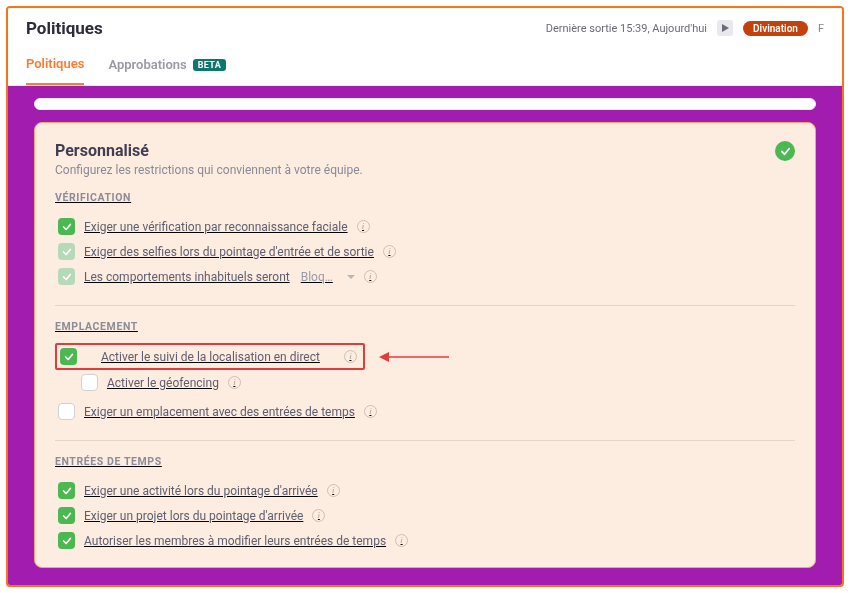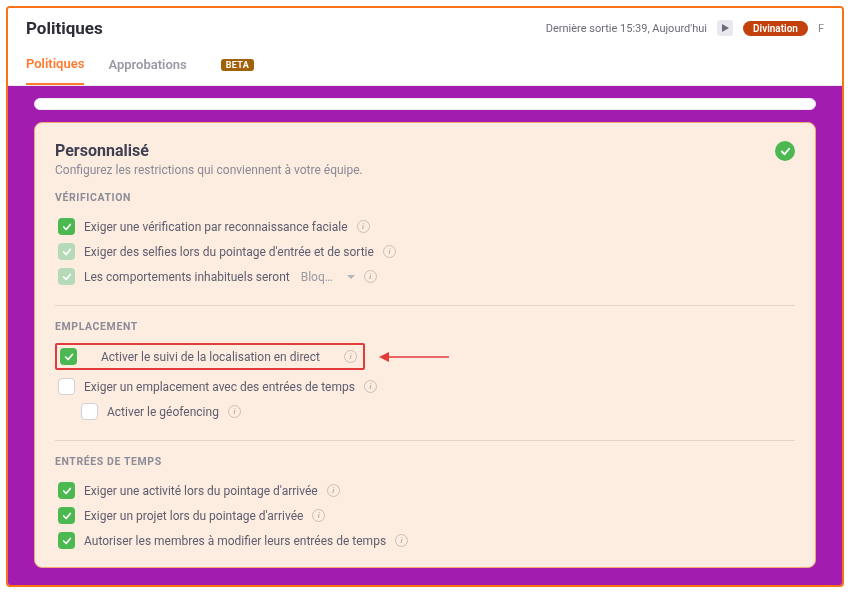--- a/index.html
+++ b/index.html
@@ -74,28 +74,27 @@
     cursor: pointer;
     display: flex;
     align-items: center;
     gap: 6px;
   }
   .tab.active {
     color: #ff7a2f;
     border-bottom: 2px solid #ff7a2f;
   }
   .beta-badge {
-    background: #a16207;
+    background: #0f766e;
     color: #fff;
     font-size: 9px;
     font-weight: 700;
     padding: 1px 5px;
     border-radius: 3px;
     letter-spacing: 0.3px;
-    margin-left: 28px;
   }
   .content {
     padding: 12px 26px 18px 26px;
     background: #a21caf;
   }
   .top-card-stub {
     background: #fff;
     border: 1px solid #eceaf0;
     border-radius: 6px;
     height: 12px;
@@ -127,20 +126,21 @@
   .check-circle {
     width: 20px; height: 20px;
     background: #4bb851;
     border-radius: 50%;
     display: flex;
     align-items: center;
     justify-content: center;
   }
   .section {
     margin-bottom: 16px;
+    text-decoration: underline;
   }
   .section-title {
     font-size: 10.5px;
     font-weight: 700;
     letter-spacing: 0.6px;
     color: #8c8c98;
     margin-bottom: 10px;
   }
   .section-divider {
     height: 1px;
@@ -314,31 +314,31 @@
             <span class="info-icon"></span>
           </div>
           <div class="arrow-annotation">
             <svg width="70" height="16" viewBox="0 0 70 16">
               <line x1="70" y1="8" x2="8" y2="8" stroke="#e23b3b" stroke-width="1.6"></line>
               <polygon points="0,8 10,3 10,13" fill="#e23b3b"></polygon>
             </svg>
           </div>
         </div>
 
+        <div class="opt-row indent">
+          <span class="checkbox empty"></span>
+          <span>Activer le géofencing</span>
+          <span class="info-icon"></span>
+        </div>
+
         <div class="opt-row" style="margin-top:4px;">
           <span class="checkbox empty"></span>
           <span>Exiger un emplacement avec des entrées de temps</span>
           <span class="info-icon"></span>
         </div>
-
-        <div class="opt-row indent">
-          <span class="checkbox empty"></span>
-          <span>Activer le géofencing</span>
-          <span class="info-icon"></span>
-        </div>
       </div>
 
       <div class="section-divider"></div>
 
       <div class="section" style="margin-bottom:0;">
         <div class="section-title">ENTRÉES DE TEMPS</div>
 
         <div class="opt-row">
           <span class="checkbox checked">
             <svg width="10" height="10" viewBox="0 0 12 12">

